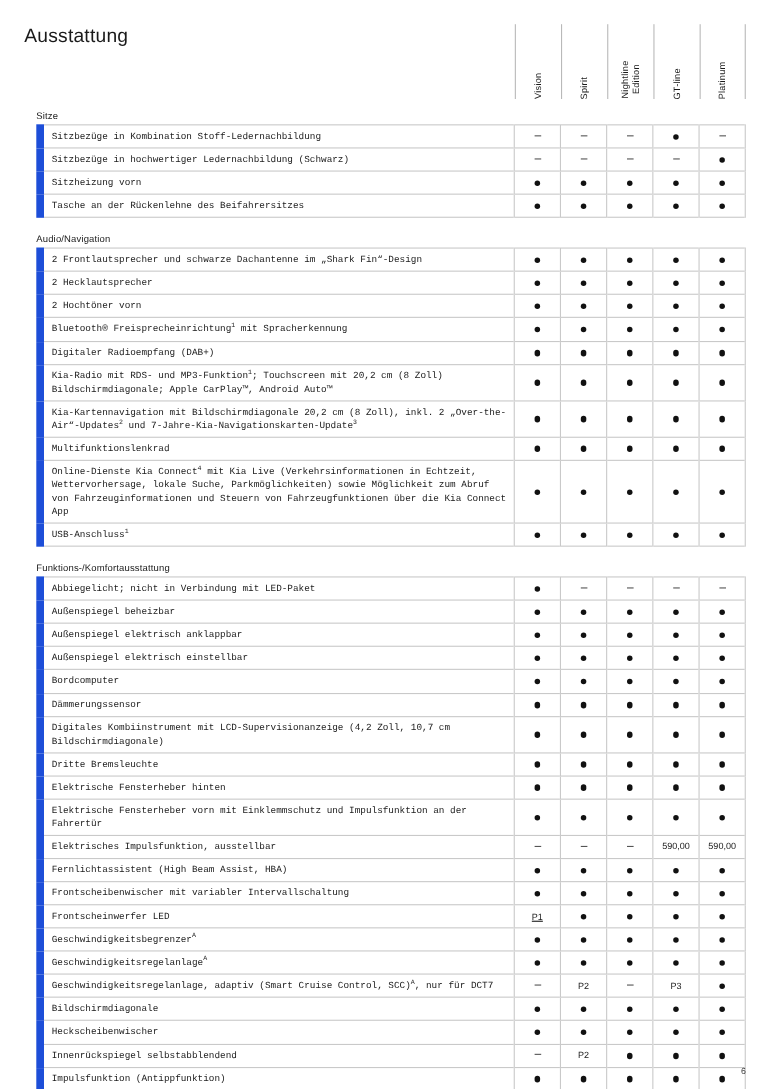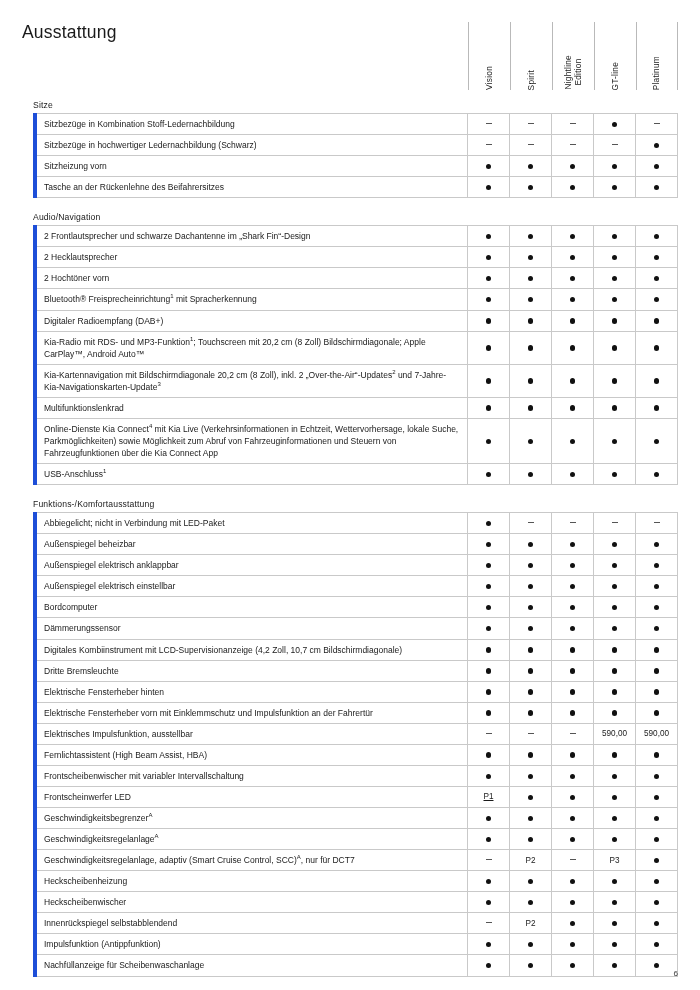--- a/index.html
+++ b/index.html
@@ -74,24 +74,25 @@
     width: 100%;
     border-collapse: collapse;
     table-layout: fixed;
   }
   table.spec tr { border-top: 1px solid #c9c9c9; }
   table.spec tr:last-child { border-bottom: 1px solid #c9c9c9; }
   td.feat {
     font-size: 8.5px;
     line-height: 1.42;
     padding: 4px 6px 4px 7px;
-    border-left: 4px solid #1d4ed8;
+    border-left: 7px solid #1d4ed8;
     border-right: 1px solid #c9c9c9;
     vertical-align: middle;
     color: #1a1a1a;
+    font-family: Liberation Mono, monospace;
   }
   td.val {
     width: 42px;
     text-align: center;
     vertical-align: middle;
     border-right: 1px solid #c9c9c9;
     font-size: 8.2px;
     color: #1a1a1a;
     padding: 4px 0;
   }
@@ -409,21 +410,21 @@
             </tr>
             <tr>
               <td class="feat">Geschwindigkeitsregelanlage, adaptiv (Smart Cruise Control, SCC)<sup>A</sup>, nur für DCT7</td>
               <td class="val first"><span class="dash"></span></td>
               <td class="val">P2</td>
               <td class="val"><span class="dash"></span></td>
               <td class="val">P3</td>
               <td class="val"><span class="dot"></span></td>
             </tr>
             <tr>
-              <td class="feat">Heckscheibenheizung</td>
+              <td class="feat">Bildschirmdiagonale</td>
               <td class="val first"><span class="dot"></span></td>
               <td class="val"><span class="dot"></span></td>
               <td class="val"><span class="dot"></span></td>
               <td class="val"><span class="dot"></span></td>
               <td class="val"><span class="dot"></span></td>
             </tr>
             <tr>
               <td class="feat">Heckscheibenwischer</td>
               <td class="val first"><span class="dot"></span></td>
               <td class="val"><span class="dot"></span></td>

